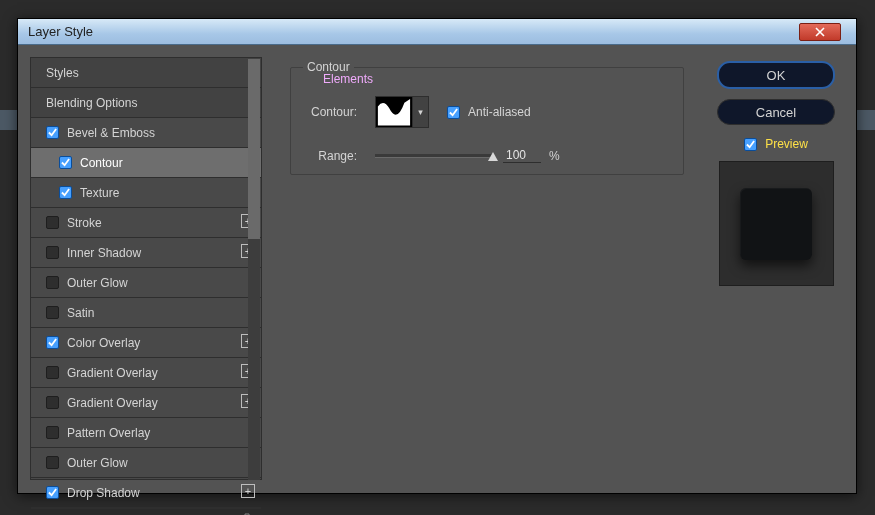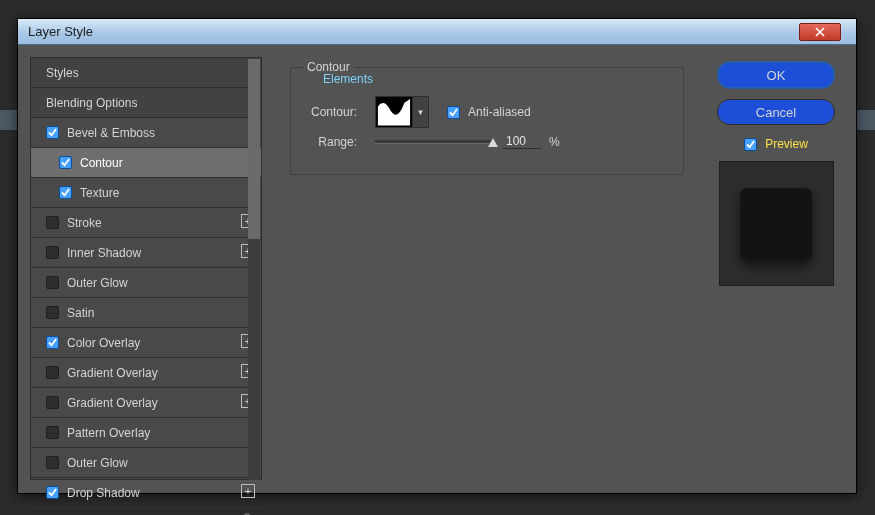--- a/index.html
+++ b/index.html
@@ -25,33 +25,33 @@
   .cbx svg { display: none; }
   .plus-box { position: absolute; right: 6px; top: 6px; width: 14px; height: 14px; border: 1px solid #bdbdbd; display: flex; align-items: center; justify-content: center; color: #d4d4d4; font-size: 11px; line-height: 1; }
   .footer { height: 26px; border-top: 1px solid #2e2e2e; display: flex; align-items: center; padding: 0 8px; gap: 10px; color: #14b8a6; }
   .fx { font-style: italic; font-size: 13px; }
   .arrow { font-size: 12px; opacity: .6; }
   .trash { margin-left: auto; opacity: .6; }
   
   .center { flex: 1; position: relative; }
   .group { position: absolute; left: 0; top: 10px; width: 394px; height: 108px; border: 1px solid #404040; border-radius: 2px; }
   .group-main-label { position: absolute; top: -8px; left: 12px; background: #535353; padding: 0 4px; font-size: 12px; color: #d4d4d4; }
-  .group-sub-label { position: absolute; top: 4px; left: 28px; background: #535353; padding: 0 4px; font-size: 12px; color: #7dd3fc; }
+  .group-sub-label { position: absolute; top: 4px; left: 28px; background: #535353; padding: 0 4px; font-size: 12px; color: #f0abfc; }
   .form-row { position: absolute; display: flex; align-items: center; font-size: 12px; color: #d4d4d4; }
   .label-r { width: 58px; text-align: right; margin-right: 18px; }
   .contour-picker { width: 38px; height: 32px; border: 1px solid #2e2e2e; background: #000; position: relative; }
   .contour-picker svg { position: absolute; inset: 0; }
   .dd-btn { width: 16px; height: 32px; border: 1px solid #2e2e2e; border-left: none; background: #424242; display: flex; align-items: center; justify-content: center; color: #d4d4d4; font-size: 9px; }
   .slider-track { position: relative; width: 118px; height: 4px; background: #3a3a3a; border-bottom: 1px solid #6a6a6a; }
   .slider-thumb { position: absolute; top: -2px; right: -5px; width: 0; height: 0; border-left: 5px solid transparent; border-right: 5px solid transparent; border-bottom: 9px solid #d8d8d8; }
   .val-field { width: 38px; margin-left: 10px; border: none; border-bottom: 1px solid #2e2e2e; background: transparent; color: #e5e5e5; font-size: 12px; text-align: left; padding-left: 3px; }
   .pct { margin-left: 8px; }
   
   .right { width: 136px; display: flex; flex-direction: column; align-items: center; padding-top: 4px; }
-  .btn { width: 118px; height: 26px; border: 1px solid #2e2e2e; border-radius: 13px; background: #1d4ed8; color: #d4d4d4; font-size: 13px; display: flex; align-items: center; justify-content: center; margin-bottom: 10px; }
+  .btn { width: 118px; height: 26px; border: 1px solid #2e2e2e; border-radius: 13px; background: #0f172a; color: #d4d4d4; font-size: 13px; display: flex; align-items: center; justify-content: center; margin-bottom: 10px; }
   .btn.primary { border: 2px solid #2a5fa6; height: 28px; }
   .preview-cbx-row { display: flex; align-items: center; font-size: 12px; color: #fde047; margin-top: 2px; margin-bottom: 10px; }
   .preview-box { width: 115px; height: 125px; background: #2d2d2d; border: 1px solid #1e1e1e; display: flex; align-items: center; justify-content: center; }
   .swatch { width: 72px; height: 72px; background: #111315; border-radius: 6px; box-shadow: 0 6px 12px rgba(0,0,0,.6), inset 1px 1px 0 rgba(255,255,255,.03); }
 </style>
 </head>
 <body>
 
 <div class="bg-light"></div>
 
@@ -201,21 +201,21 @@
           </div>
           <div style="width:18px"></div>
           <span class="cbx on">
             <svg width="9" height="9" viewBox="0 0 10 10">
                 <path d="M1 5 L4 8 L9 1" stroke="#fff" stroke-width="2" fill="none"></path>
               </svg>
           </span>
           <span>Anti-aliased</span>
         </div>
 
-        <div class="form-row" style="left:8px; top:66px;">
+        <div class="form-row" style="left:8px; top:80px;">
           <span class="label-r">Range:</span>
           <div class="slider-track">
             <div class="slider-thumb"></div>
           </div>
           <input class="val-field" value="100" style="">
           <span class="pct">%</span>
         </div>
       </div>
     </div>
 

